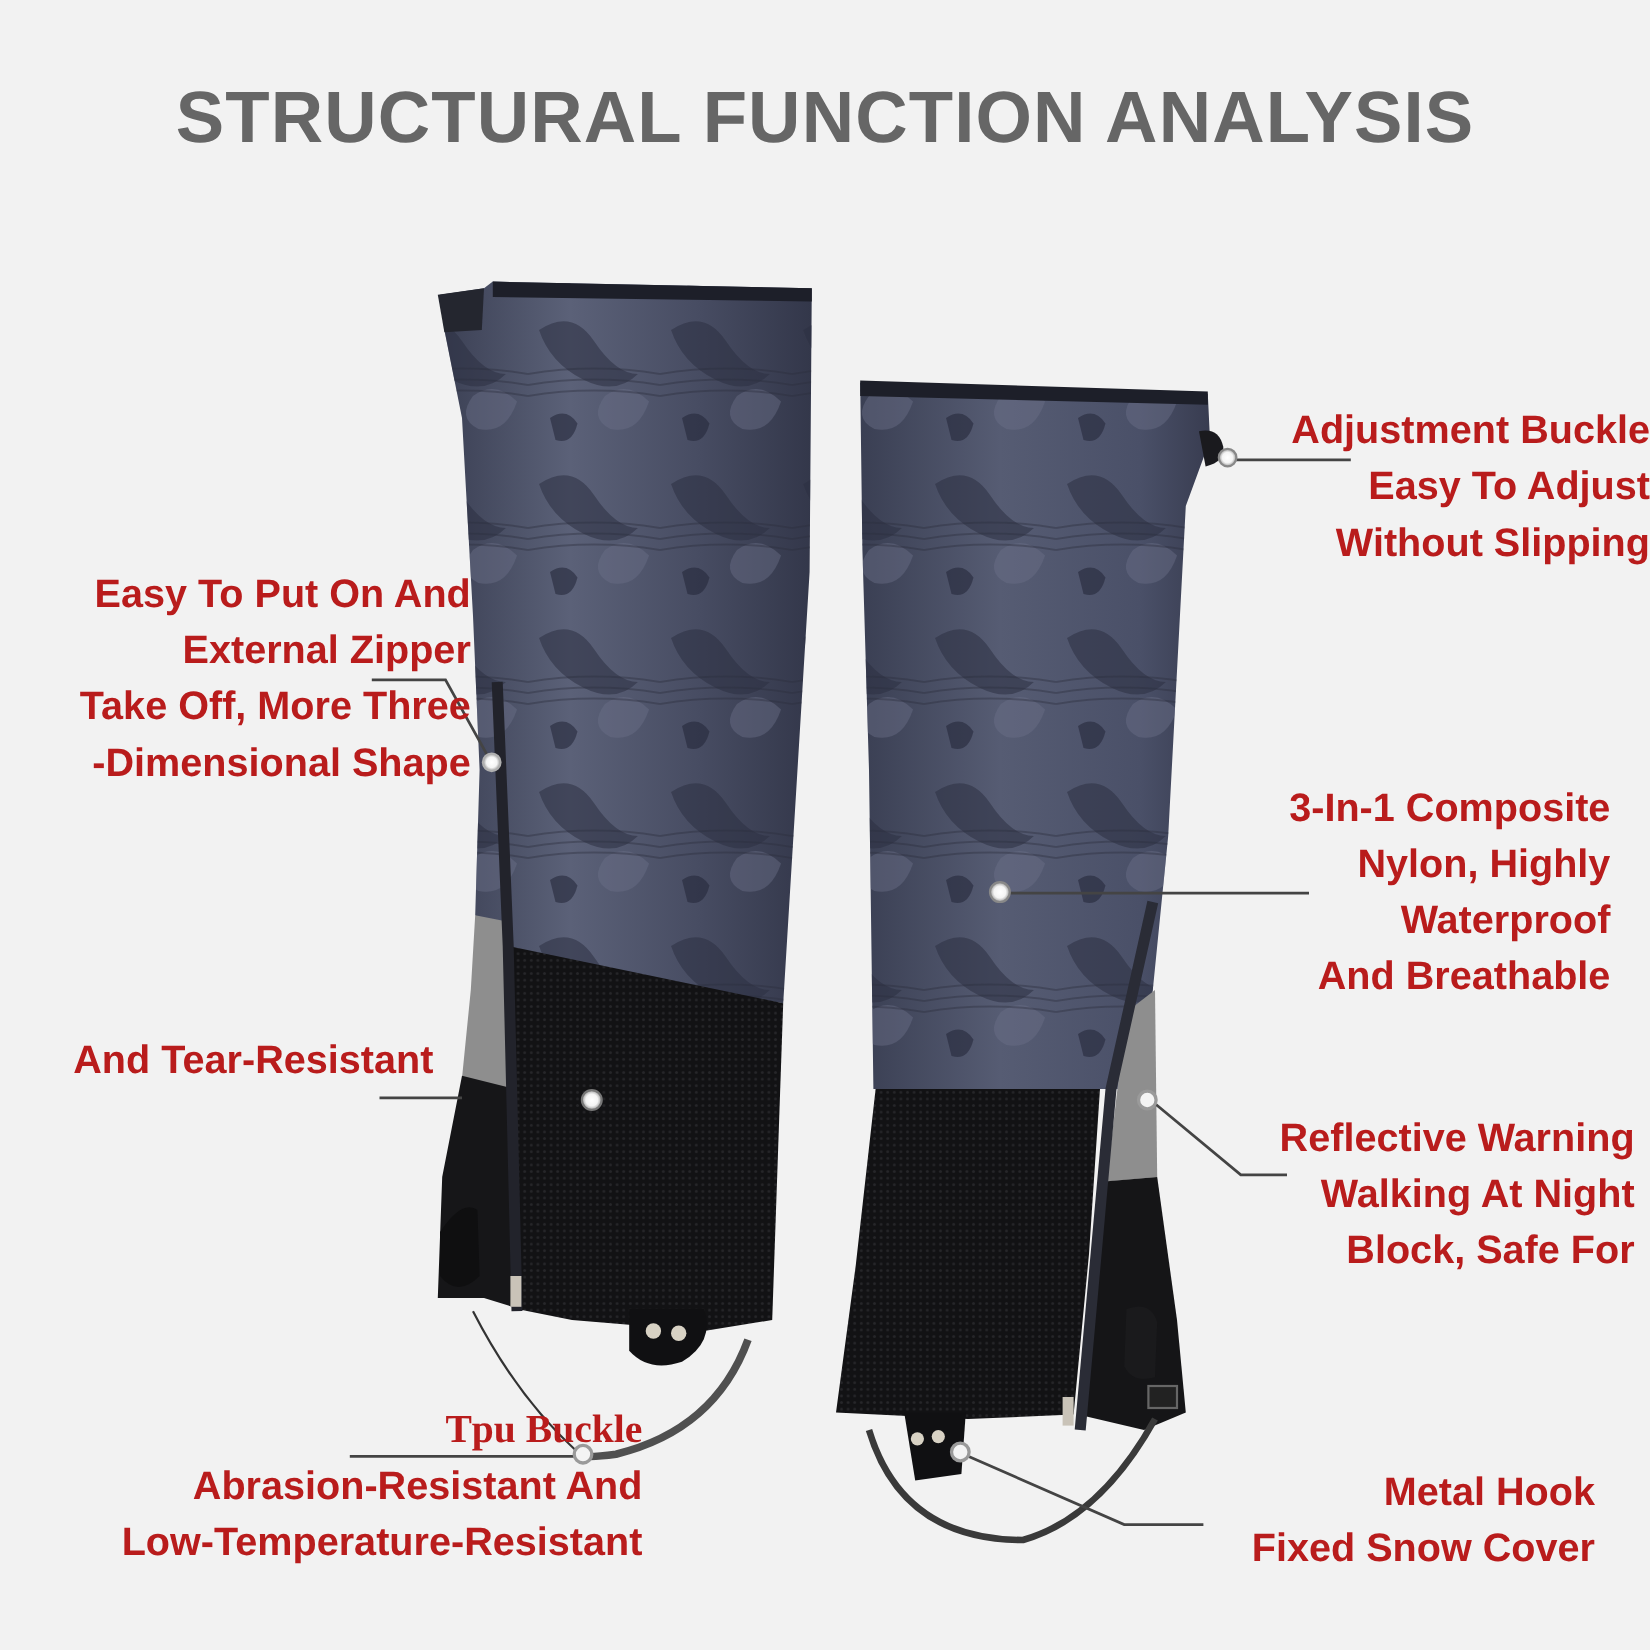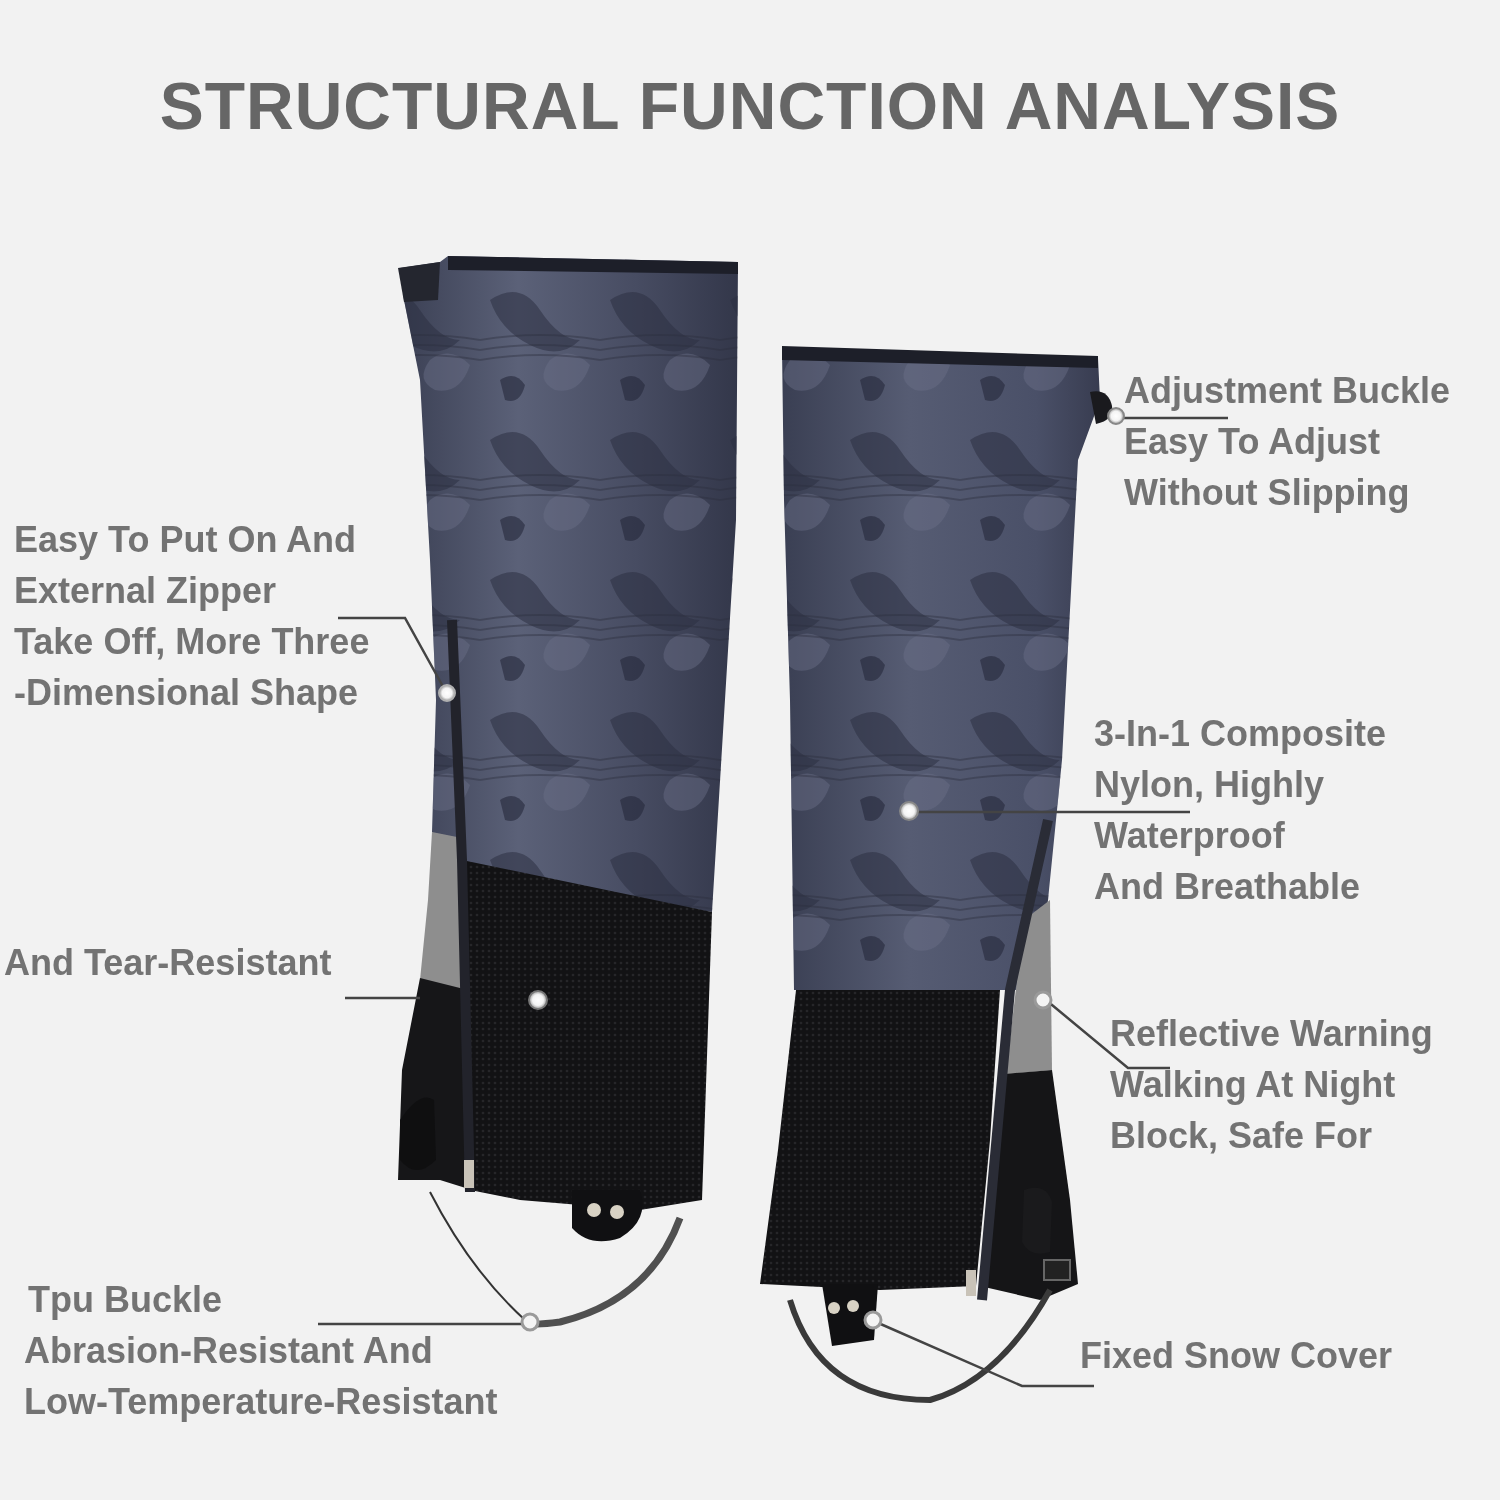--- a/index.html
+++ b/index.html
@@ -12,23 +12,23 @@
     .title {
       position: absolute; left: 0; top: 68px; width: 1546px;
       text-align: center;
       font-size: 66px; font-weight: 700; color: #666666;
       letter-spacing: 1px;
       transform: scaleX(1.0);
     }
     .art { position: absolute; left: 0; top: 0; width: 1500px; height: 1500px; }
     .label {
       position: absolute;
-      font-weight: 700; color: #737373;
+      font-weight: 700; color: #b91c1c;
       font-size: 36px; line-height: 51px;
-      text-align: left; white-space: nowrap;
+      text-align: right; white-space: nowrap;
     }
     .label span { display: block; }
   </style>
 </head>
 <body>
 
 <div class="title" style="left:-23px;">STRUCTURAL FUNCTION ANALYSIS</div>
 
 <svg class="art" viewBox="0 0 1500 1500" xmlns="http://www.w3.org/2000/svg">
   <defs>
@@ -140,21 +140,21 @@
   <span>External Zipper</span>
   <span>Take Off, More Three</span>
   <span>-Dimensional Shape</span>
 </div>
 
 <div class="label" style="left:4px; top:937px; width:390px;">
   <span>And Tear-Resistant</span>
 </div>
 
 <div class="label" style="left:24px; top:1274px; width:560px;">
-  <span style="padding-left:4px;">Tpu Buckle</span>
+  <span style="padding-left:4px;font-family:Liberation Serif, serif;">Tpu Buckle</span>
   <span>Abrasion-Resistant And</span>
   <span>Low-Temperature-Resistant</span>
 </div>
 
 <div class="label" style="left:1124px; top:365px; width:376px;">
   <span>Adjustment Buckle</span>
   <span>Easy To Adjust</span>
   <span>Without Slipping</span>
 </div>
 
@@ -165,14 +165,15 @@
   <span>And Breathable</span>
 </div>
 
 <div class="label" style="left:1110px; top:1008px; width:376px;">
   <span>Reflective Warning</span>
   <span>Walking At Night</span>
   <span>Block, Safe For</span>
 </div>
 
 <div class="label" style="left:1080px; top:1330px; width:370px;">
+  <span>Metal Hook</span>
   <span>Fixed Snow Cover</span>
 </div>
 
 </body></html>

